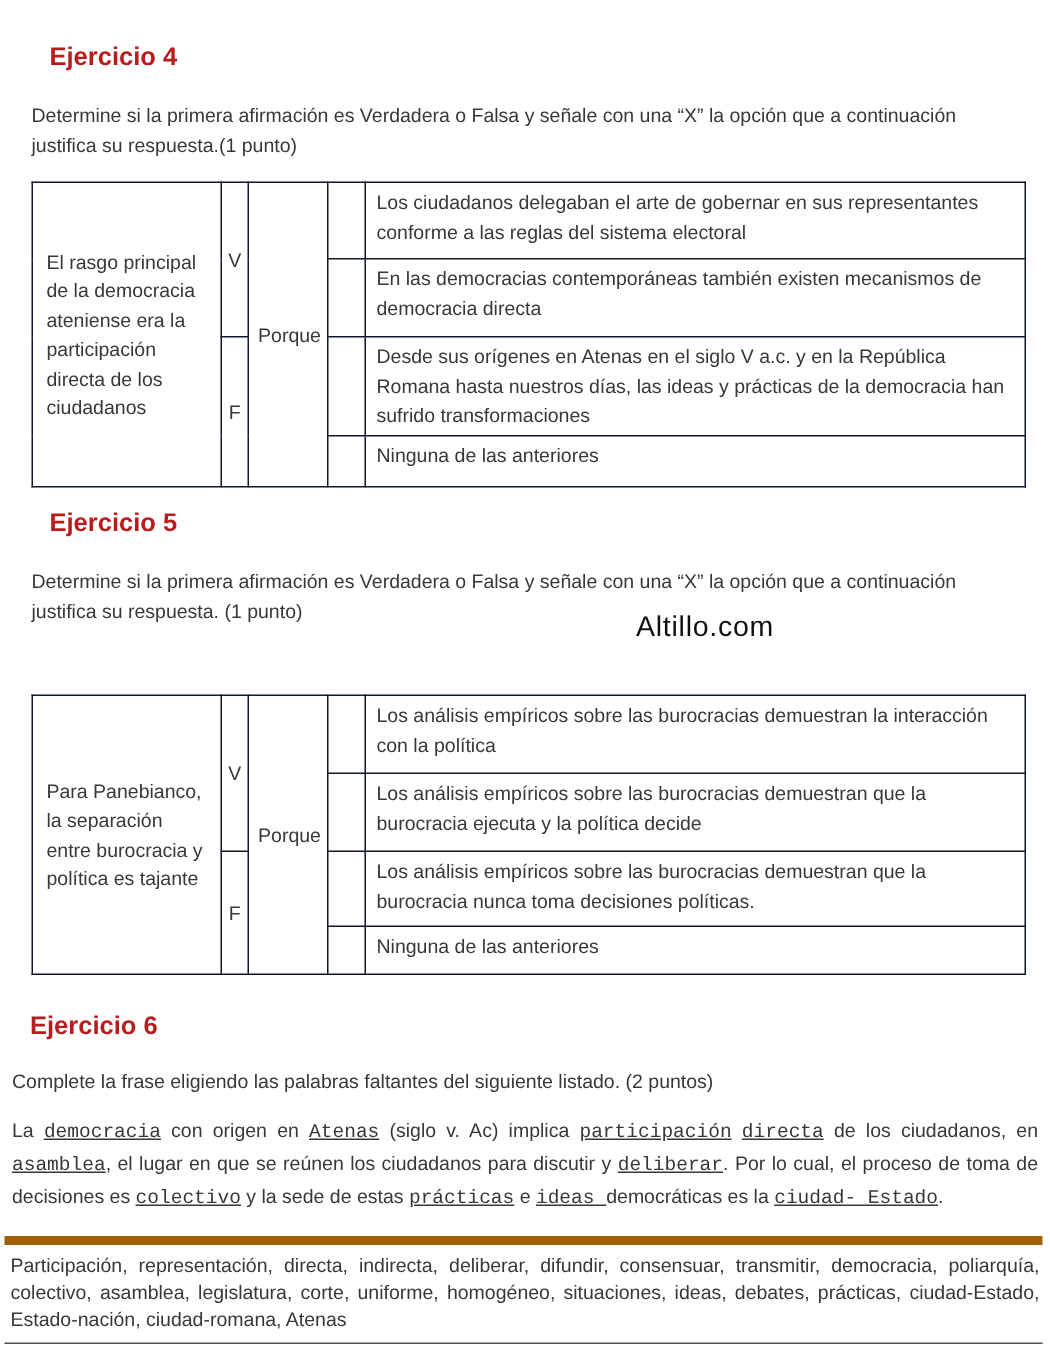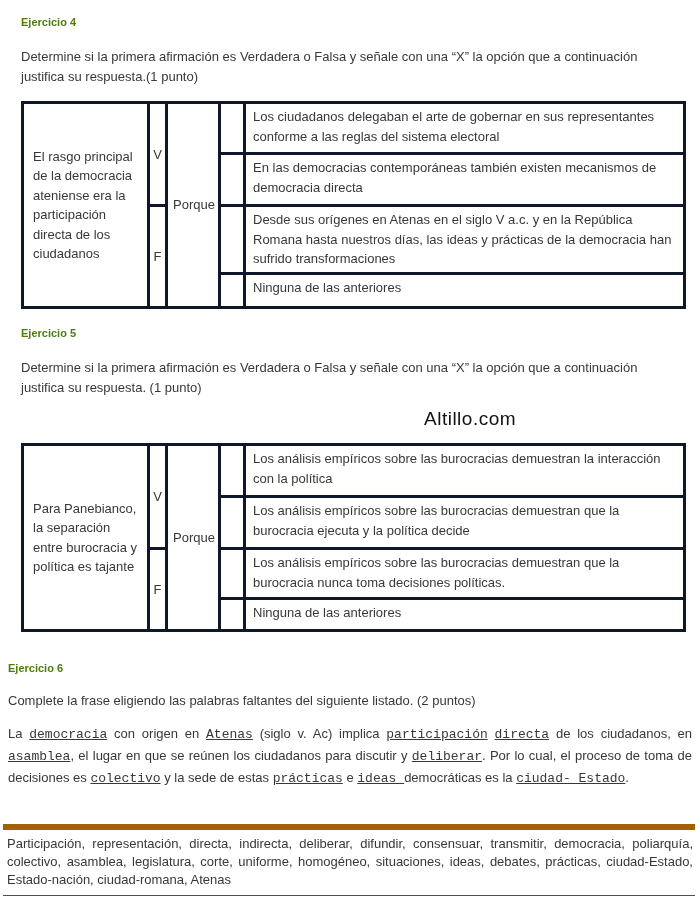--- a/index.html
+++ b/index.html
@@ -13,37 +13,37 @@
     width: 700px;
     height: 902px;
     background: #ffffff;
     overflow: hidden;
   }
   .sec { position: absolute; }
   #sec4, #sec5 { left: 21px; width: 662px; }
   #sec6 { left: 8px; width: 684px; }
   .heading {
     font-weight: bold;
-    color: #4d7c0f;
-    margin: 0;
-    font-size: 11px;
+    color: #b91c1c;
+    margin: 12px;
+    font-size: 17px;
   }
   .instructions {
     margin: 19px 0 0 0;
     max-width: 645px;
     line-height: 1.55;
   }
   table.vf-table {
     border-collapse: collapse;
     table-layout: fixed;
     width: 662px;
     margin-top: 14px;
   }
   table.vf-table td {
-    border: 3px solid #0f172a;
+    border: 1px solid #0f172a;
     line-height: 1.5;
     overflow: hidden;
   }
   td.statement-cell {
     vertical-align: middle;
     padding: 4px 8px 4px 9px;
   }
   td.vf-cell {
     text-align: center;
     vertical-align: middle;

